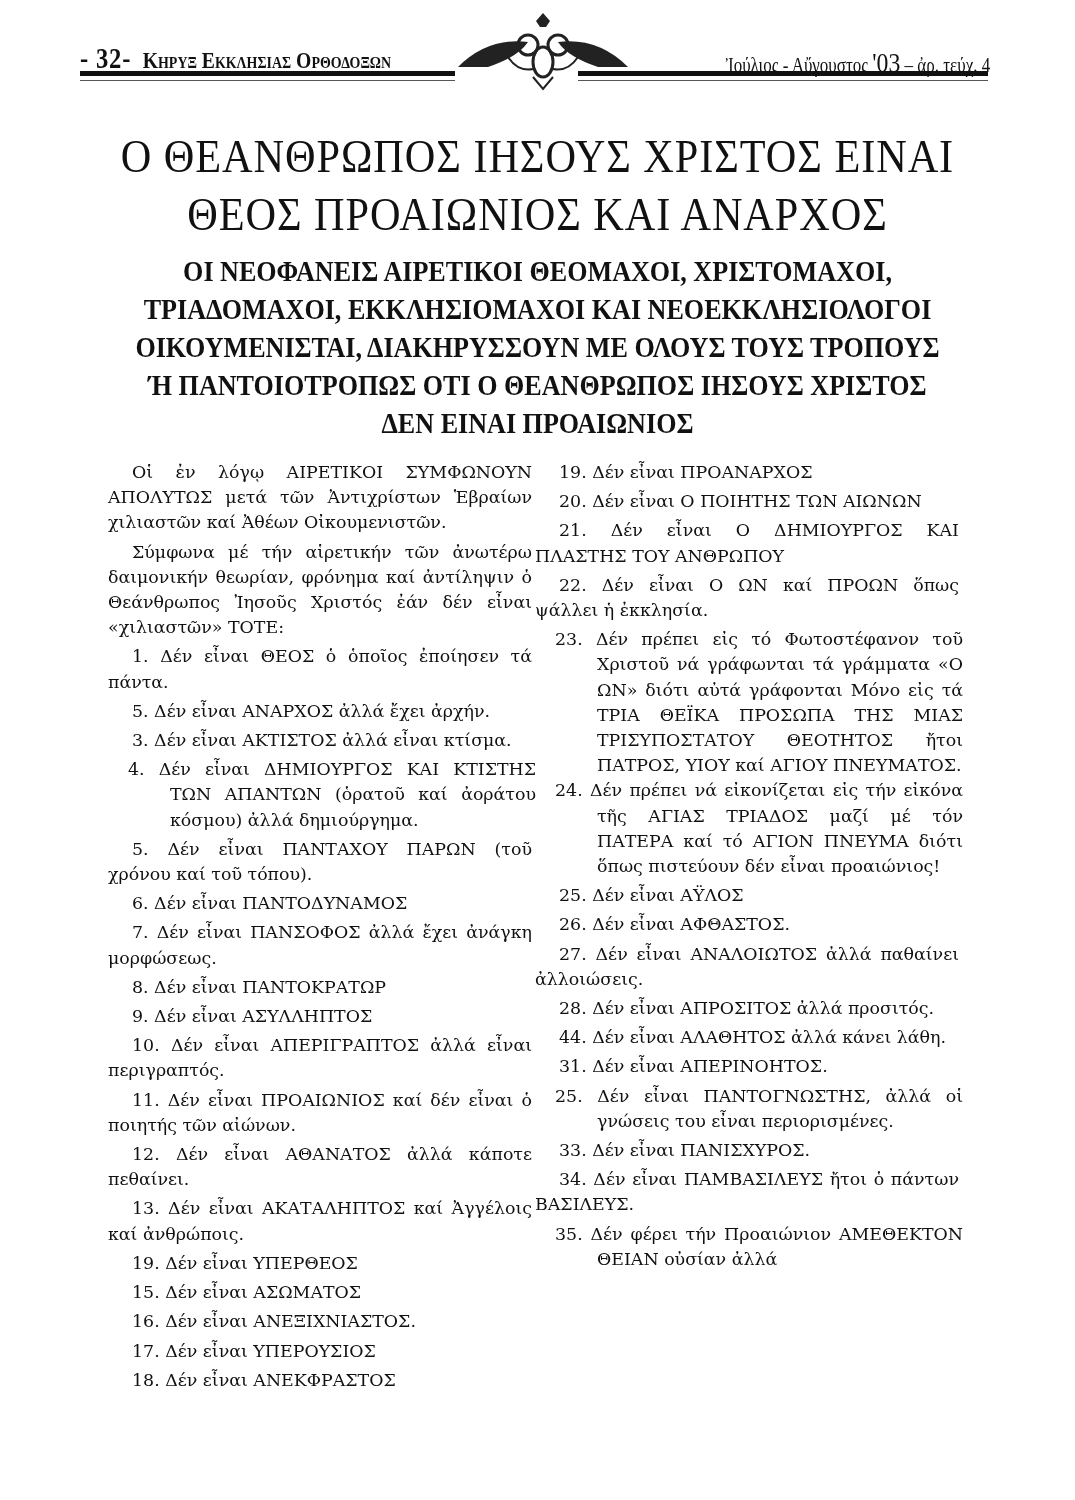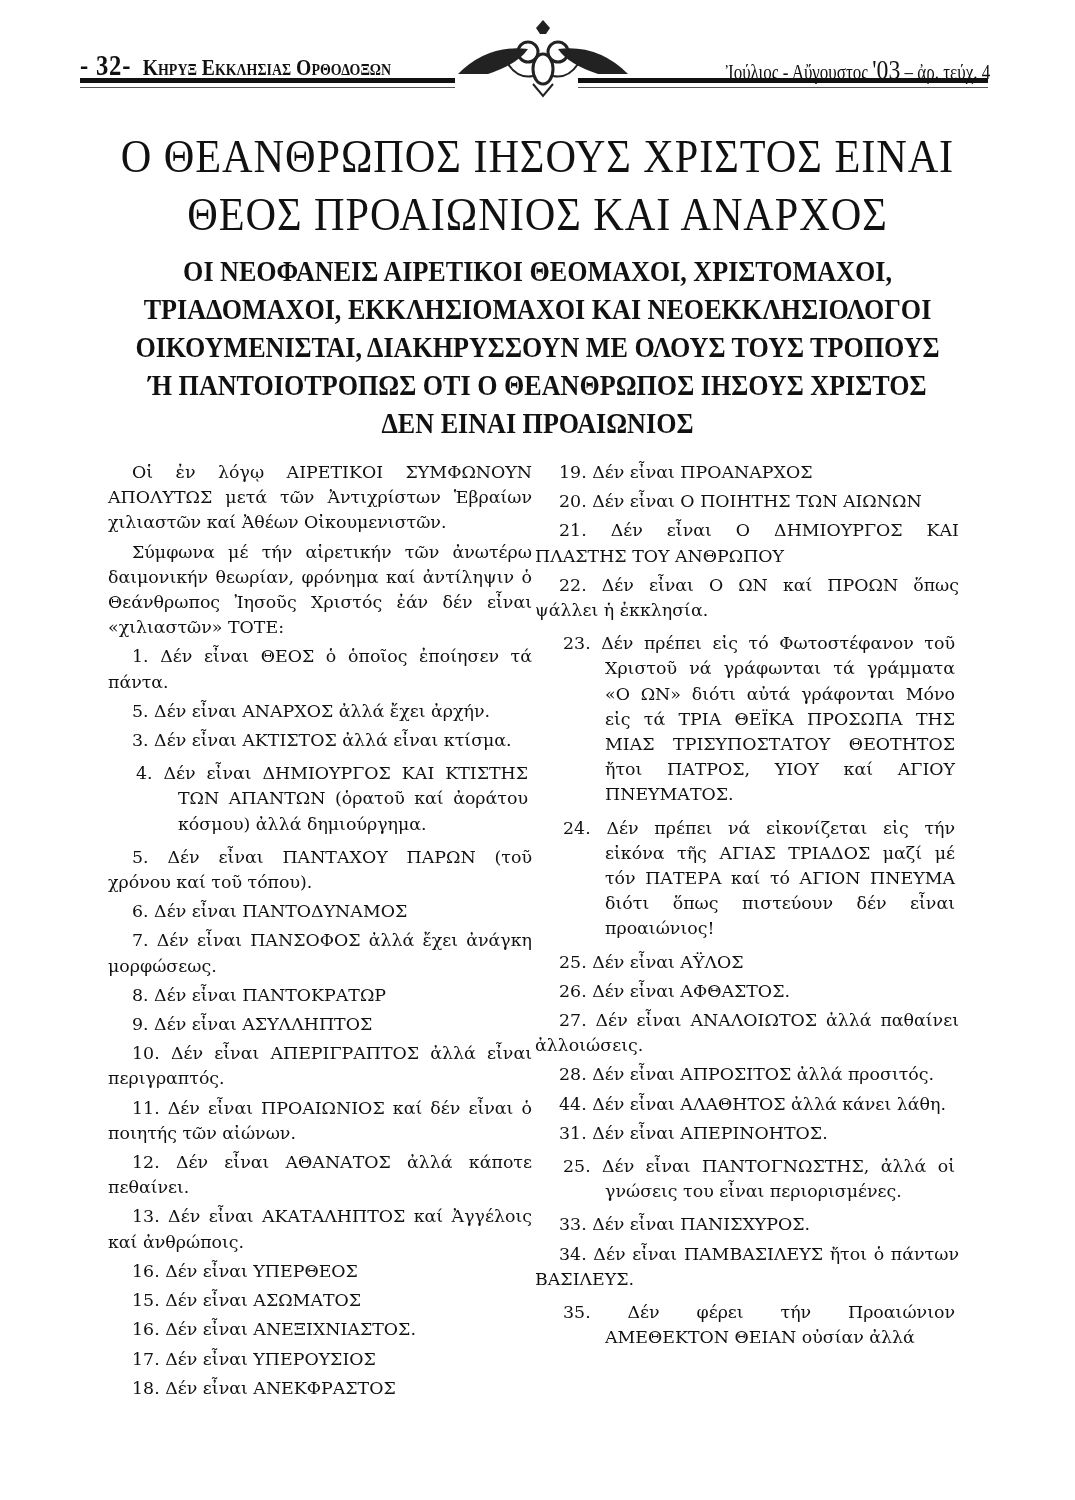--- a/index.html
+++ b/index.html
@@ -1,32 +1,32 @@
 <!DOCTYPE html>
 <html><head>
   <meta charset="utf-8">
   <style>
     html, body { margin:0; padding:0; background:#ffffff; }
     body { width:1075px; height:1500px; position:relative; overflow:hidden; color:#111; font-family:"DejaVu Serif", serif; }
-    .header { position:absolute; left:80px; top:26px; width:920px; height:70px; }
+    .header { position:absolute; left:80px; top:19px; width:920px; height:70px; }
     .hdr-left { position:absolute; left:0; top:22px; font-family:"Liberation Serif", serif; font-weight:bold; white-space:nowrap; transform:scaleX(0.82); transform-origin:left; }
     .hdr-left .pg { font-size:30px; letter-spacing:1px; }
     .hdr-left .mag { font-size:24px; margin-left:10px; font-variant:small-caps; }
     .hdr-right { position:absolute; right:10px; top:28px; font-family:"Liberation Serif", serif; font-size:20px; white-space:nowrap; transform:scaleX(0.85); transform-origin:right; }
     .hdr-right .yr { font-size:28px; }
     .rule-thick { position:absolute; top:52px; height:5px; background:#111; }
     .rule-thin { position:absolute; top:61px; height:1px; background:#555; }
     .emblem { position:absolute; left:368px; top:-12px; width:190px; height:85px; }
     .title { position:absolute; left:60px; width:955px; text-align:center; font-family:"Liberation Serif", serif; font-size:46px; line-height:58px; letter-spacing:1px; transform:scaleX(0.92); }
     .subtitle { position:absolute; left:60px; width:955px; text-align:center; font-family:"Liberation Serif", serif; font-weight:bold; font-size:29px; line-height:38px; transform:scaleX(0.9); }
     .col { position:absolute; top:456px; width:432px; font-size:17.4px; line-height:25.2px; text-align:justify; }
     .col.left { left:104px; }
     .col.right { left:531px; width:432px; }
     .p { text-indent:24px; margin:4px; }
-    .hang { padding-left:66px; text-indent:-42px; margin:8px; }
+    .hang { padding-left:66px; text-indent:-42px; margin:0; }
     .b { font-weight:normal; }
   </style>
 </head>
 <body>
 
 <div class="header">
   <div class="hdr-left">
     <span class="pg">- 32-</span>
     <span class="mag">Κηρυξ Εκκλησιας Ορθοδοξων</span>
   </div>
@@ -72,21 +72,21 @@
   <p class="hang">4. Δέν εἶναι ΔΗΜΙΟΥΡΓΟΣ ΚΑΙ ΚΤΙΣΤΗΣ ΤΩΝ ΑΠΑΝΤΩΝ (ὁρατοῦ καί ἀοράτου κόσμου) ἀλλά δημιούργημα.</p>
   <p class="p">5. Δέν εἶναι ΠΑΝΤΑΧΟΥ ΠΑΡΩΝ (τοῦ χρόνου καί τοῦ τόπου).</p>
   <p class="p">6. Δέν εἶναι ΠΑΝΤΟΔΥΝΑΜΟΣ</p>
   <p class="p">7. Δέν εἶναι ΠΑΝΣΟΦΟΣ ἀλλά ἔχει ἀνάγκη μορφώσεως.</p>
   <p class="p">8. Δέν εἶναι ΠΑΝΤΟΚΡΑΤΩΡ</p>
   <p class="p">9. Δέν εἶναι ΑΣΥΛΛΗΠΤΟΣ</p>
   <p class="p">10. Δέν εἶναι ΑΠΕΡΙΓΡΑΠΤΟΣ ἀλλά εἶναι περιγραπτός.</p>
   <p class="p">11. Δέν εἶναι ΠΡΟΑΙΩΝΙΟΣ καί δέν εἶναι ὁ ποιητής τῶν αἰώνων.</p>
   <p class="p">12. Δέν εἶναι ΑΘΑΝΑΤΟΣ ἀλλά κάποτε πεθαίνει.</p>
   <p class="p">13. Δέν εἶναι ΑΚΑΤΑΛΗΠΤΟΣ καί Ἀγγέλοις καί ἀνθρώποις.</p>
-  <p class="p">16. Δέν εἶναι ΥΠΕΡΘΕΟΣ</p>
+  <p class="p">19. Δέν εἶναι ΥΠΕΡΘΕΟΣ</p>
   <p class="p">15. Δέν εἶναι ΑΣΩΜΑΤΟΣ</p>
   <p class="p">16. Δέν εἶναι ΑΝΕΞΙΧΝΙΑΣΤΟΣ.</p>
   <p class="p">17. Δέν εἶναι ΥΠΕΡΟΥΣΙΟΣ</p>
   <p class="p">18. Δέν εἶναι ΑΝΕΚΦΡΑΣΤΟΣ</p>
 </div>
 
 <div class="col right">
   <p class="p">19. Δέν εἶναι ΠΡΟΑΝΑΡΧΟΣ</p>
   <p class="p">20. Δέν εἶναι Ο ΠΟΙΗΤΗΣ ΤΩΝ ΑΙΩΝΩΝ</p>
   <p class="p">21. Δέν εἶναι Ο ΔΗΜΙΟΥΡΓΟΣ ΚΑΙ ΠΛΑΣΤΗΣ ΤΟΥ ΑΝΘΡΩΠΟΥ</p>

